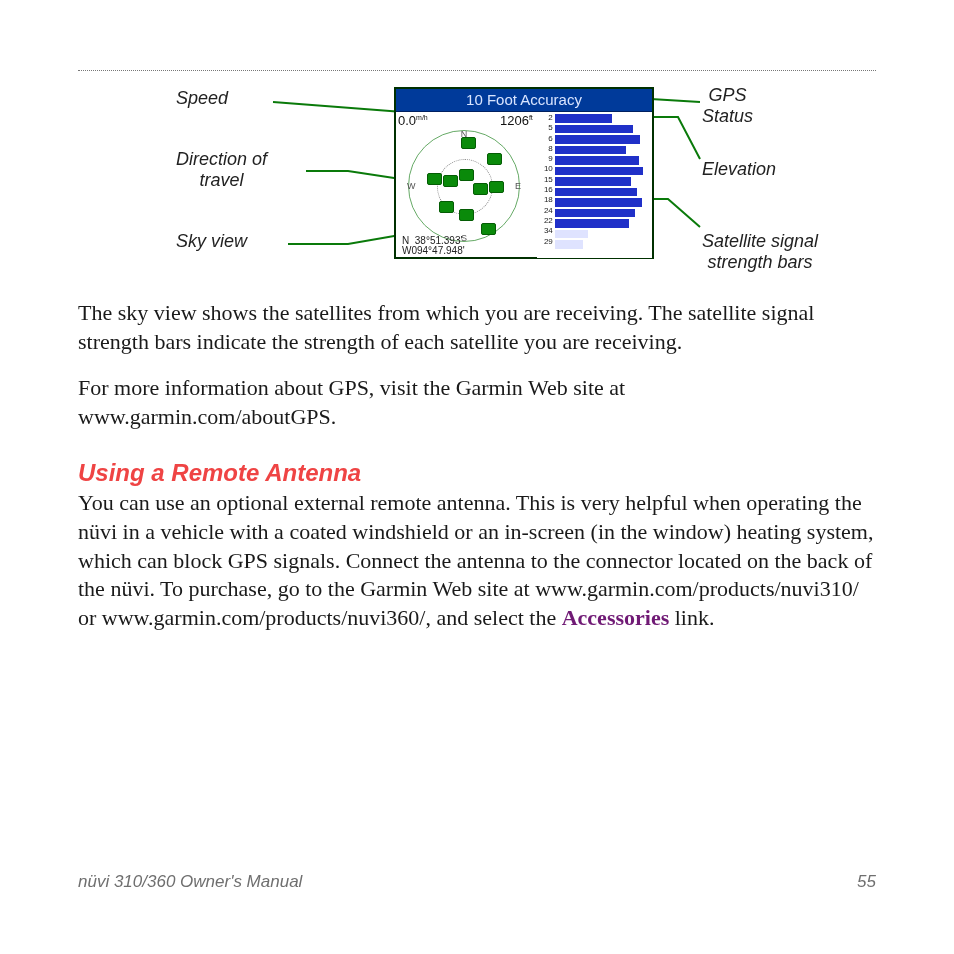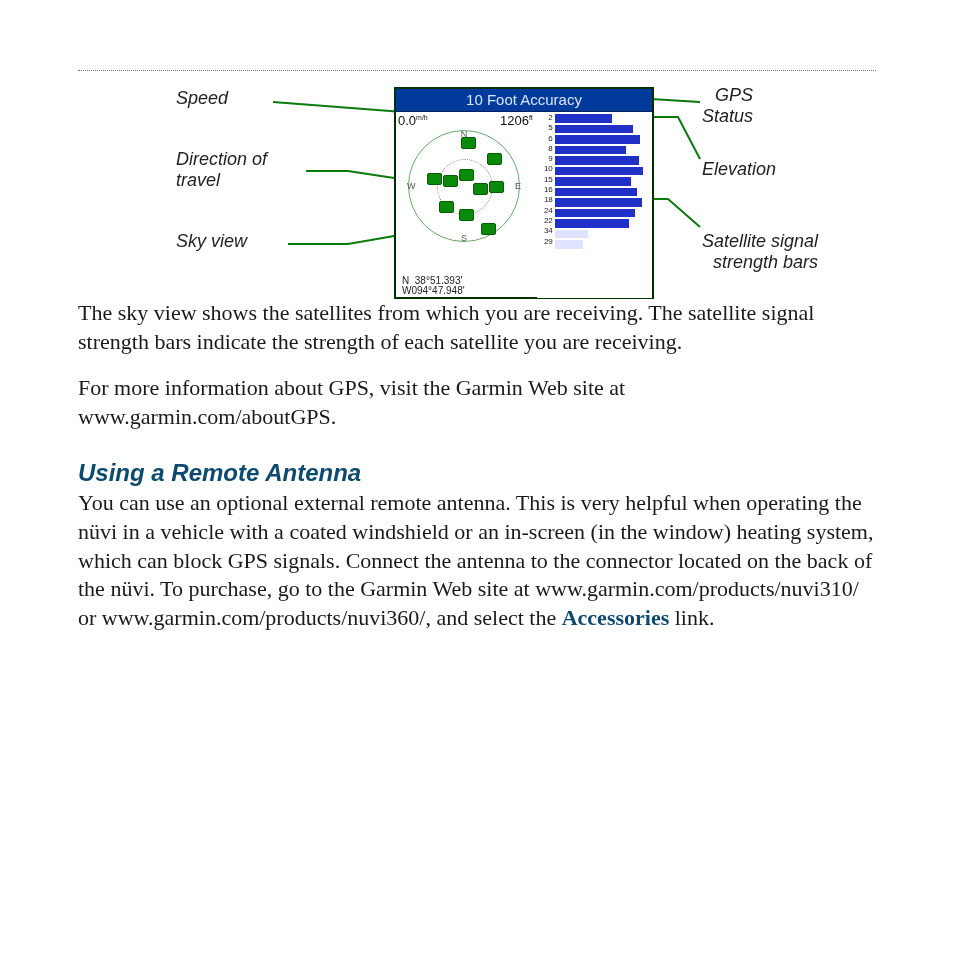--- a/index.html
+++ b/index.html
@@ -49,29 +49,29 @@
     top: 0;
   }
   .callout {
     position: absolute;
     font-family: Arial, Helvetica, sans-serif;
     font-style: italic;
     font-size: 18px;
     color: #222;
     line-height: 1.15;
   }
-  .callout.right-align { text-align: left; }
-  .callout.left-align { text-align: right; }
+  .callout.right-align { text-align: center; }
+  .callout.left-align { text-align: center; }
 
   .gps-screen {
     position: absolute;
     left: 316px;
     top: 8px;
     width: 260px;
-    height: 212px;
+    height: 172px;
     background: #ffffff;
     border: 2px solid #003000;
     box-sizing: border-box;
     font-family: Arial, Helvetica, sans-serif;
   }
   .gps-titlebar {
     background: #003a9a;
     color: #d8e4ff;
     height: 22px;
     line-height: 22px;
@@ -163,26 +163,26 @@
     font-size: 22px;
     line-height: 1.3;
     margin: 10px 0 18px 0;
     color: #1a1a1a;
   }
   .subhead {
     font-family: Arial, Helvetica, sans-serif;
     font-weight: bold;
     font-style: italic;
     font-size: 24px;
-    color: #0c4a6e;
+    color: #ef4444;
     margin-top: 28px;
     margin-bottom: 2px;
   }
   .link-bold {
-    color: #0c4a6e;
+    color: #701a75;
     font-weight: bold;
   }
   .footer {
     position: absolute;
     left: 78px;
     right: 78px;
     bottom: 62px;
     display: flex;
     justify-content: space-between;
     font-family: Arial, Helvetica, sans-serif;
@@ -285,13 +285,17 @@
   </div>
 
   <p class="body-text">The sky view shows the satellites from which you are receiving. The satellite signal strength bars indicate the strength of each satellite you are receiving.</p>
   <p class="body-text">For more information about GPS, visit the Garmin Web site at www.garmin.com/aboutGPS.</p>
 
   <div class="subhead">Using a Remote Antenna</div>
   <p class="body-text" style="margin-top:2px;">
     <span>You can use an optional external remote antenna. This is very helpful when operating the nüvi in a vehicle with a coated windshield or an in-screen (in the window) heating system, which can block GPS signals. Connect the antenna to the connector located on the back of the nüvi. To purchase, go to the Garmin Web site at www.garmin.com/products/nuvi310/ or www.garmin.com/products/nuvi360/, and select the </span><span class="link-bold">Accessories</span><span> link.</span>
   </p>
 
+  <div class="footer">
+    <span>nüvi 310/360 Owner's Manual</span>
+    <span>55</span>
+  </div>
 </div>
 
 </body></html>

